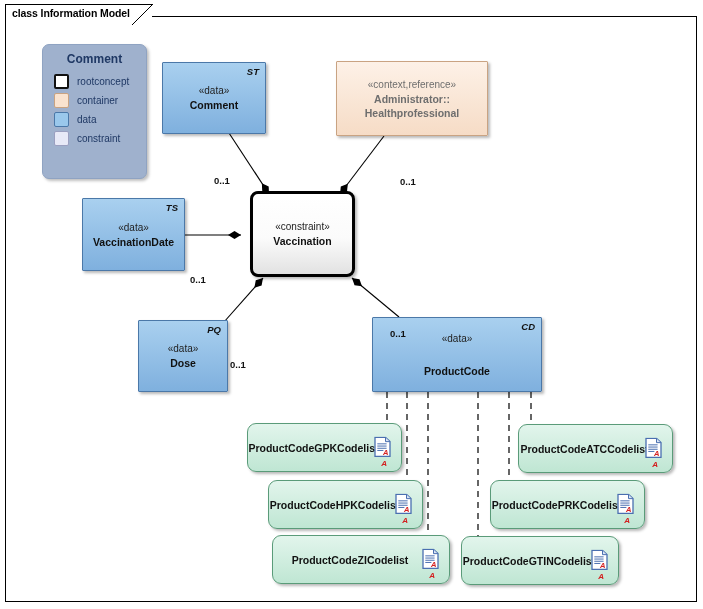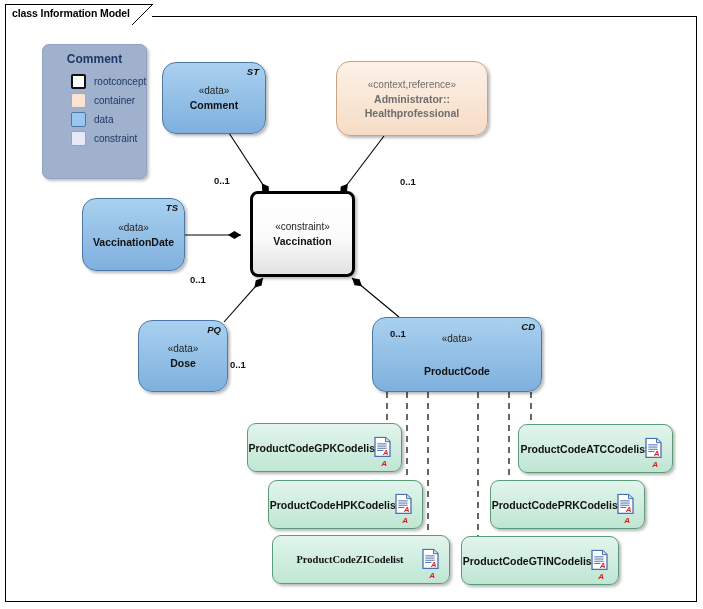--- a/index.html
+++ b/index.html
@@ -63,21 +63,21 @@
     left: 0; top: 0;
     width: 703px; height: 609px;
     pointer-events: none;
     z-index: 2;
   }
 
   
   .node {
     position: absolute;
     box-sizing: border-box;
-    border-radius: 14px;
+    border-radius: 1px;
     z-index: 3;
     box-shadow: 2px 2px 3px rgba(0,0,0,0.28);
     display: flex;
     flex-direction: column;
     align-items: center;
     justify-content: center;
     text-align: center;
     font-size: 10.5px;
     color: #111;
   }
@@ -172,21 +172,21 @@
     text-align: center;
     font-size: 12px;
     font-weight: bold;
     color: #1f3864;
     margin-bottom: 6px;
   }
   .lg-row {
     display: flex;
     align-items: center;
     height: 19px;
-    padding-left: 28px;
+    padding-left: 11px;
   }
   .lg-swatch {
     width: 15px;
     height: 15px;
     box-sizing: border-box;
     border: 1px solid #6f6f6f;
     border-radius: 2px;
     margin-right: 8px;
     flex: 0 0 auto;
   }
@@ -328,21 +328,21 @@
         <line x1="3.3" y1="9.6" x2="12.6" y2="9.6"></line>
         <line x1="3.3" y1="11.8" x2="12.6" y2="11.8"></line>
         <line x1="3.3" y1="14" x2="9.4" y2="14"></line>
       </g>
       <text x="9" y="19" font-size="7.5" font-style="italic" font-weight="bold" fill="#d32020" font-family="Liberation Sans, sans-serif">A</text>
     </svg>
     <span class="doc-a">A</span>
   </div>
 
   <div class="node n-codelist" style="left:272px; top:535px; width:178px; height:49px;">
-    <div class="nname" style="padding-right:22px;font-family:Liberation Serif, serif;">ProductCodeZICodelist</div>
+    <div class="nname" style="padding-right:22px;">ProductCodeZICodelist</div>
     <svg class="doc-icon" viewBox="0 0 17 21">
       <path d="M1,1 H11.5 L16,5.2 V20 H1 Z" fill="#ffffff" stroke="#4a6fb0" stroke-width="1.3"></path>
       <path d="M11.5,1 V5.2 H16" fill="#d8e4f5" stroke="#4a6fb0" stroke-width="1"></path>
       <g stroke="#4a6fb0" stroke-width="1">
         <line x1="3.3" y1="7.4" x2="12.6" y2="7.4"></line>
         <line x1="3.3" y1="9.6" x2="12.6" y2="9.6"></line>
         <line x1="3.3" y1="11.8" x2="12.6" y2="11.8"></line>
         <line x1="3.3" y1="14" x2="9.4" y2="14"></line>
       </g>
       <text x="9" y="19" font-size="7.5" font-style="italic" font-weight="bold" fill="#d32020" font-family="Liberation Sans, sans-serif">A</text>

